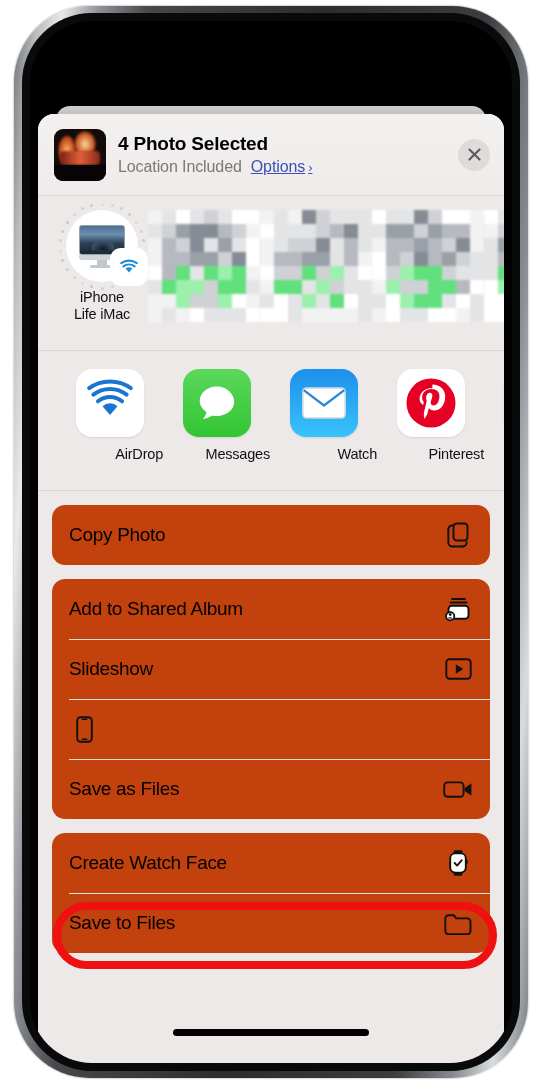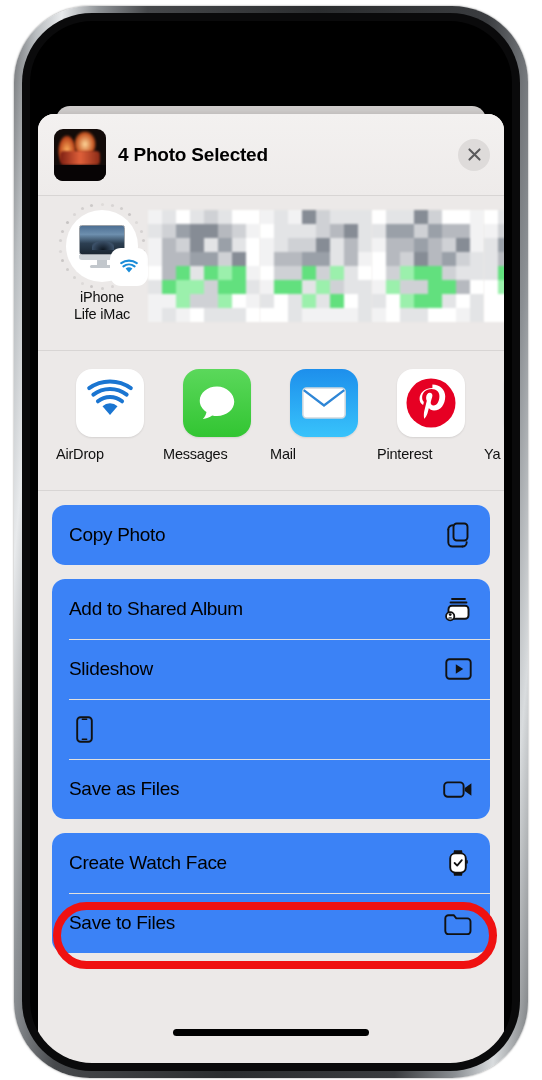--- a/index.html
+++ b/index.html
@@ -159,39 +159,39 @@
     margin-top:7px; font-size:14.5px; color:#111; line-height:1.18; letter-spacing:-.2px;
   }
   .blurred-contact{ width:112px; flex:0 0 auto; position:relative; height:120px; }
   .px{ position:absolute; }
 
   
   #app-row{
     position:relative; height:140px; border-bottom:1px solid #d8d5d4;
     display:flex; align-items:flex-start; padding:18px 0 0 18px; overflow:hidden;
   }
-  .app{ width:107px; flex:0 0 auto; text-align:left; }
+  .app{ width:107px; flex:0 0 auto; text-align:right; }
   .app-icon{
     width:68px; height:68px; margin:0 auto; border-radius:16px; overflow:hidden;
     display:flex; align-items:center; justify-content:center;
     box-shadow:0 1px 2px rgba(0,0,0,.10);
   }
   .app-label{ margin-top:9px; font-size:14.5px; color:#111; letter-spacing:-.2px; }
   .ic-airdrop{ background:#fff; }
   .ic-messages{ background:linear-gradient(180deg,#5bd85b,#32c532); }
   .ic-mail{ background:linear-gradient(180deg,#1d8fec,#38c3fb); }
   .ic-pinterest{ background:#fff; }
   .ic-yahoo{ background:linear-gradient(180deg,#6f2de8,#5a1fd6); }
 
   
   #action-list{ padding:14px 14px 0 14px; }
   .card{ background:#fff; border-radius:13px; overflow:hidden; margin-bottom:14px; }
   .row{
     height:60px; display:flex; align-items:center; padding:18px 17px;
-    position:relative; background:#3b82f6;
+    position:relative; background:#c2410c;
   }
   .row + .row::before{
     content:""; position:absolute; left:17px; right:0; top:0; height:1px; background:#e2e0df;
   }
   .row-label{ flex:1 1 auto; font-size:19px; color:#000; letter-spacing:-.3px; }
   .row-icon{ width:30px; display:flex; align-items:center; justify-content:center; flex:0 0 auto; }
   .row-icon svg{ display:block; }
 
   
   #save-image-highlight{
@@ -225,20 +225,27 @@
 
     <div id="sheet-header">
       <div id="photo-thumb">
         <div class="f1"></div>
           <div class="f2"></div>
           <div class="f3"></div>
           <div class="f4"></div>
       </div>
       <div id="header-text">
         <div id="selection-title">4 Photo Selected</div>
+        <div id="selection-sub">
+          <span id="location-label">Location Included</span>
+          <span id="options-link">
+            <span>Options</span>
+            <span class="chev">›</span>
+          </span>
+        </div>
       </div>
       <div id="close-button">
         <svg viewBox="0 0 16 16">
           <path d="M2.6 2.6 L13.4 13.4 M13.4 2.6 L2.6 13.4" stroke="#5a5a5c" stroke-width="2.2" stroke-linecap="round"></path>
         </svg>
       </div>
     </div>
 
     <div id="airdrop-row">
 
@@ -535,21 +542,21 @@
         <div class="app-label">Messages</div>
       </div>
 
       <div class="app">
         <div class="app-icon ic-mail">
           <svg width="46" height="36" viewBox="0 0 30 22">
             <rect x="1.2" y="1.2" width="27.6" height="19.6" rx="2.4" fill="#fff" stroke="#cfd8de" stroke-width="1"></rect>
             <path d="M1.8 2.6 L15 12.6 L28.2 2.6" stroke="#2f86d6" stroke-width="1.5" fill="none"></path>
           </svg>
         </div>
-        <div class="app-label">Mail</div>
+        <div class="app-label">Watch</div>
       </div>
 
       <div class="app">
         <div class="app-icon ic-pinterest">
           <svg width="56" height="56" viewBox="0 0 24 24">
             <circle cx="12" cy="12" r="10.5" fill="#e60023"></circle>
             <path d="M12.6 5.6c-3.6 0-5.5 2.4-5.5 4.6 0 1 .4 2.1 1.3 2.5.2.1.3 0 .3-.1l.2-.8c0-.2 0-.3-.1-.4-.4-.5-.6-1.1-.6-1.8 0-1.9 1.5-3.6 4-3.6 2.2 0 3.4 1.3 3.4 3 0 2.2-1 4.1-2.5 4.1-.8 0-1.4-.7-1.2-1.5.2-1 .7-2.1.7-2.8 0-.6-.3-1.2-1.1-1.2-.9 0-1.6.9-1.6 2.1 0 .8.3 1.3.3 1.3l-1.1 4.5c-.3 1.3-.1 3 0 3.1 0 .1.2.1.2 0 .1-.1.9-1.1 1.2-2.2l.6-2.3c.3.6 1.2 1.1 2.2 1.1 2.9 0 4.8-2.6 4.8-6.1 0-2.6-2.2-5-5.5-5z" fill="#fff"></path>
           </svg>
         </div>
         <div class="app-label">Pinterest</div>

